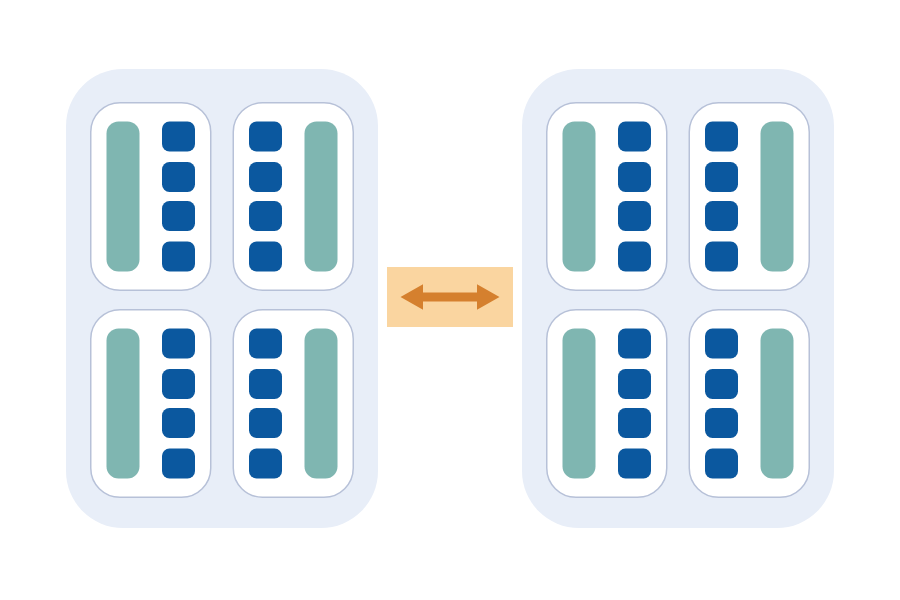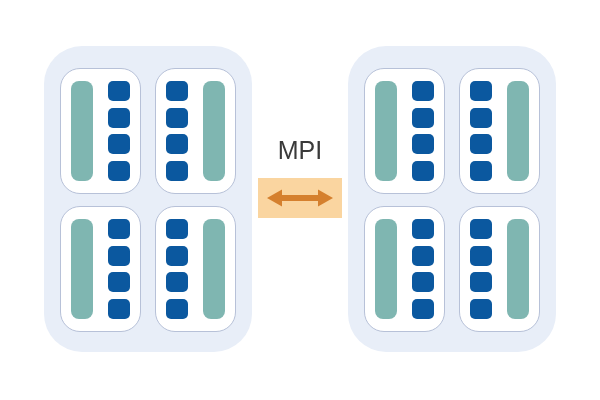--- a/index.html
+++ b/index.html
@@ -126,21 +126,20 @@
         <div class="bar"></div>
         <div class="cores">
           <div class="core"></div>
           <div class="core"></div>
           <div class="core"></div>
           <div class="core"></div>
         </div>
       </div>
     </div>
 
-  <div class="mpi-label">MPI</div>
 
   <div class="link-box">
     <svg class="arrow-svg" width="68" height="24" viewBox="0 0 68 24" xmlns="http://www.w3.org/2000/svg">
       <path d="M1 12 L16 3.5 L16 9 L52 9 L52 3.5 L67 12 L52 20.5 L52 15 L16 15 L16 20.5 Z"></path>
     </svg>
   </div>
 
   <div class="node node-right">
       <div class="socket">
         <div class="bar"></div>

